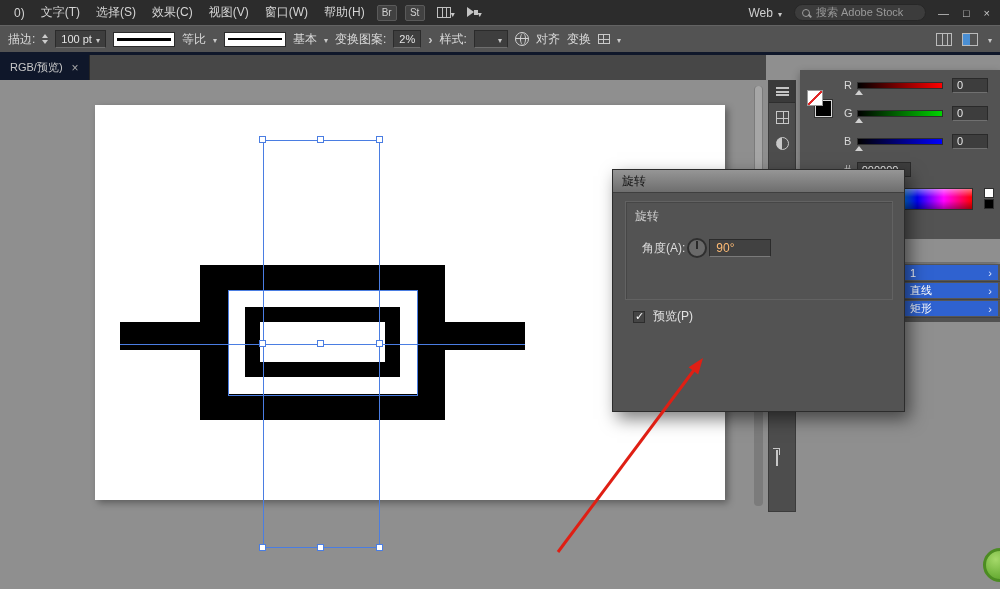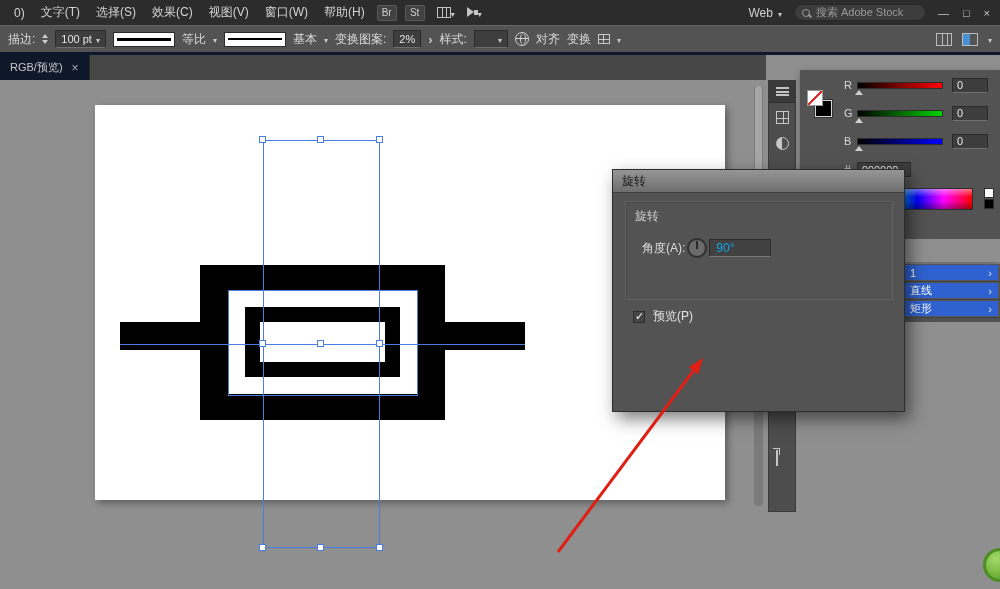--- a/index.html
+++ b/index.html
@@ -141,21 +141,21 @@
             border:1px solid #2c2c2c; box-shadow:5px 7px 16px rgba(0,0,0,0.5); z-index:40; }
   .dlg-title { height:23px; background:linear-gradient(#969696,#6e6e6e); border-bottom:1px solid #3f3f3f;
                color:#151515; display:flex; align-items:center; padding:0 9px; }
   .dlg-group { position:absolute; left:12px; top:31px; width:268px; height:99px; border:1px solid #626262;
                box-shadow:inset 1px 1px 0 rgba(0,0,0,0.15); }
   .grp-label { position:absolute; left:9px; top:6px; color:#cfcfcf; }
   .angle-row { position:absolute; left:16px; top:36px; display:flex; align-items:center; gap:2px; color:#dcdcdc; }
   .dial { width:20px; height:20px; border-radius:50%; background:#6a6a6a; border:2px solid #2f2f2f; position:relative; }
   .dial::after { content:""; position:absolute; left:50%; top:1px; width:2px; height:8px; margin-left:-1px; background:#2a2a2a; }
   .angle-input { width:62px; height:18px; background:#414141; border:1px solid #2b2b2b; border-bottom-color:#7a7a7a;
-                 color:#0ea5e9; padding:0 6px; font-size:12px; font-family:inherit; }
+                 color:#fdba74; padding:0 6px; font-size:12px; font-family:inherit; }
   .options-row { position:absolute; left:46px; top:70px; display:flex; align-items:center; gap:6px; color:#909090; }
   .cb { width:12px; height:12px; background:#454545; border:1px solid #2d2d2d; position:relative; flex:0 0 auto; }
   .cb.checked::after { content:"✓"; position:absolute; left:1px; top:-2px; font-size:11px; color:#fff; }
   .cb.checked.disabled::after { color:#9a9a9a; }
   .preview-row { position:absolute; left:20px; top:138px; display:flex; align-items:center; gap:8px; color:#e2e2e2; }
   .btn-row { position:absolute; left:0; top:167px; width:100%; height:24px; }
   .pill-btn { position:absolute; height:22px; border-radius:11px; border:1px solid #d0d0d0;
               background:rgba(0,0,0,0.07); color:#ececec; display:flex; align-items:center; justify-content:center; cursor:default; }
   .btn-copy { left:18px; width:80px; }
   .btn-ok { left:110px; width:80px; border-width:2px; border-color:#f2f2f2; }

